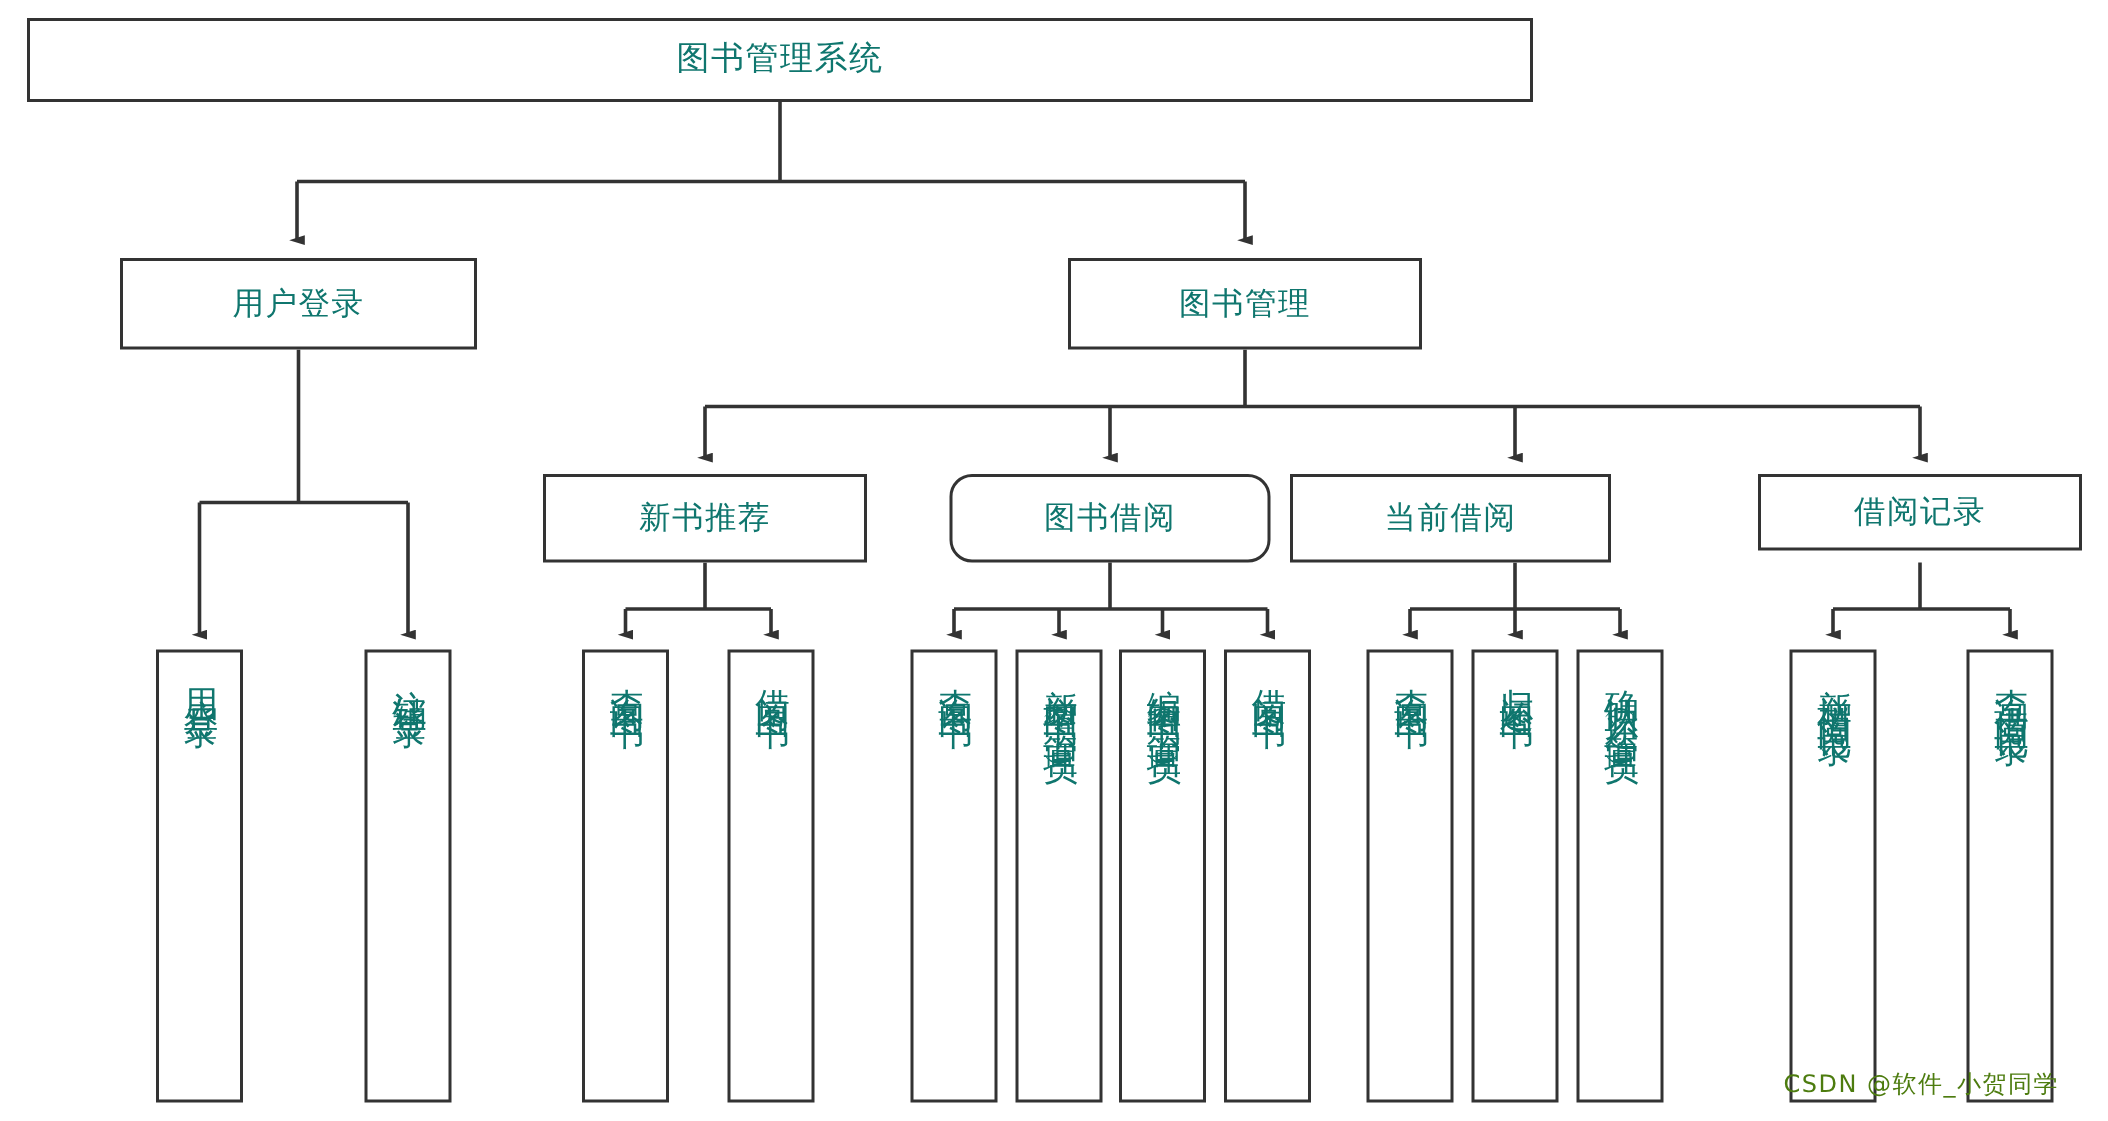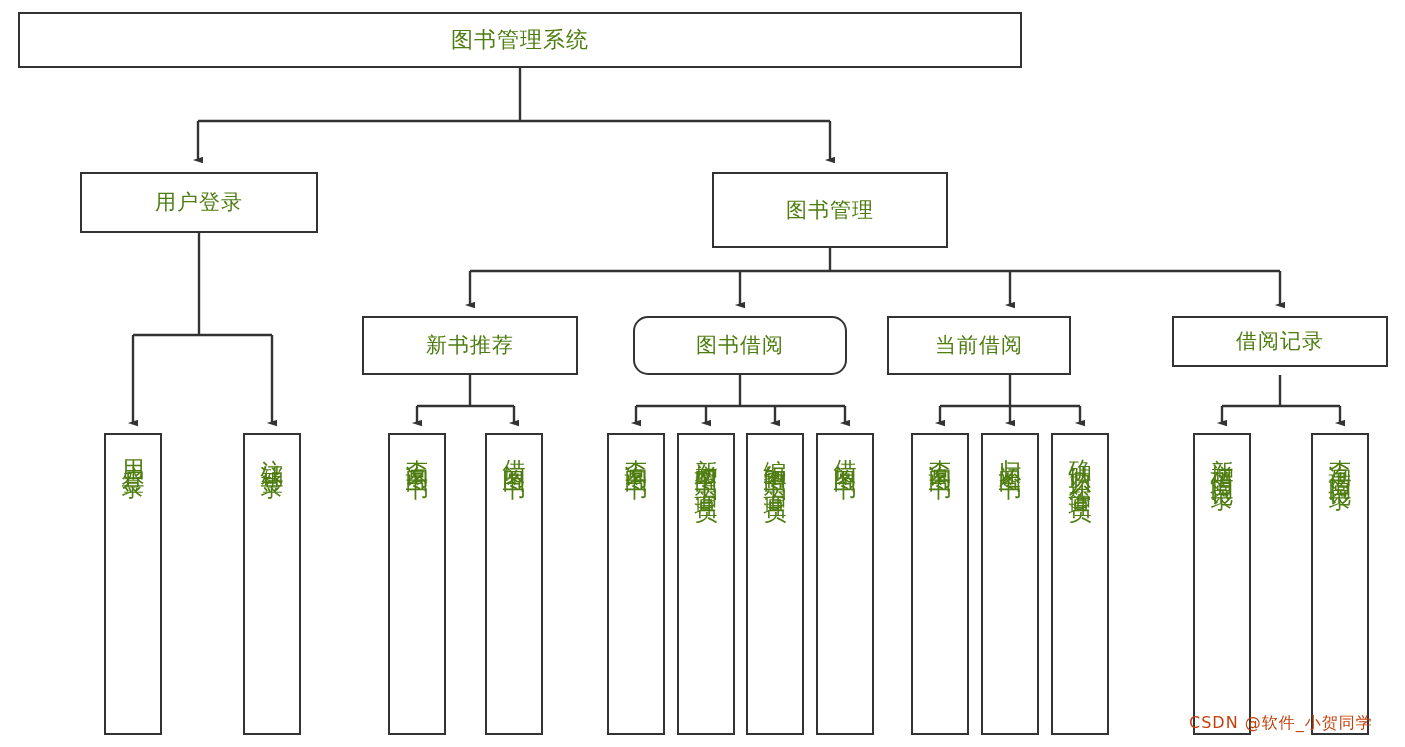--- a/index.html
+++ b/index.html
@@ -28,21 +28,21 @@
     background:#ffffff;
     border:2px solid #333333;
     display:flex;
     align-items:center;
     justify-content:center;
     z-index:2;
   }
   .node .label{
     display:block;
     text-align:center;
-    color:#4d7c0f;
+    color:#0f766e;
     line-height:1.18;
     white-space:nowrap;
   }
   
   .node.horiz .label{
     font-size:21px;
     letter-spacing:1px;
   }
   .node.root .label{
     font-size:22px;
@@ -63,21 +63,21 @@
     max-height:292px;
   }
   .node.vert.tall .label{
     max-height:296px;
   }
   .watermark{
     position:absolute;
     left:1189px;
     top:713px;
     font-size:16px;
-    color:#c2410c;
+    color:#4d7c0f;
     letter-spacing:1px;
     white-space:nowrap;
     z-index:5;
     font-family:"DejaVu Sans","Liberation Sans",sans-serif;
   }
 </style>
 </head>
 <body>
 
 <div id="canvas">
@@ -135,31 +135,31 @@
     </g>
   </svg>
 
   <div class="node root horiz" style="left:18px; top:12px; width:1004px; height:56px;">
     <span class="label">图书管理系统</span>
   </div>
 
   <div class="node horiz" style="left:80px; top:172px; width:238px; height:61px;">
     <span class="label">用户登录</span>
   </div>
-  <div class="node horiz" style="left:712px; top:172px; width:236px; height:76px;">
+  <div class="node horiz" style="left:712px; top:172px; width:236px; height:61px;">
     <span class="label">图书管理</span>
   </div>
 
   <div class="node horiz" style="left:362px; top:316px; width:216px; height:59px;">
     <span class="label">新书推荐</span>
   </div>
   <div class="node horiz" style="left:633px; top:316px; width:214px; height:59px;border-radius:15px;">
     <span class="label">图书借阅</span>
   </div>
-  <div class="node horiz" style="left:887px; top:316px; width:184px; height:59px;">
+  <div class="node horiz" style="left:860px; top:316px; width:214px; height:59px;">
     <span class="label">当前借阅</span>
   </div>
   <div class="node horiz" style="left:1172px; top:316px; width:216px; height:51px;">
     <span class="label">借阅记录</span>
   </div>
 
   <div class="node vert" style="left:104px; top:433px; width:58px; height:302px;">
     <span class="label">用户登录</span>
   </div>
   <div class="node vert" style="left:243px; top:433px; width:58px; height:302px;">

